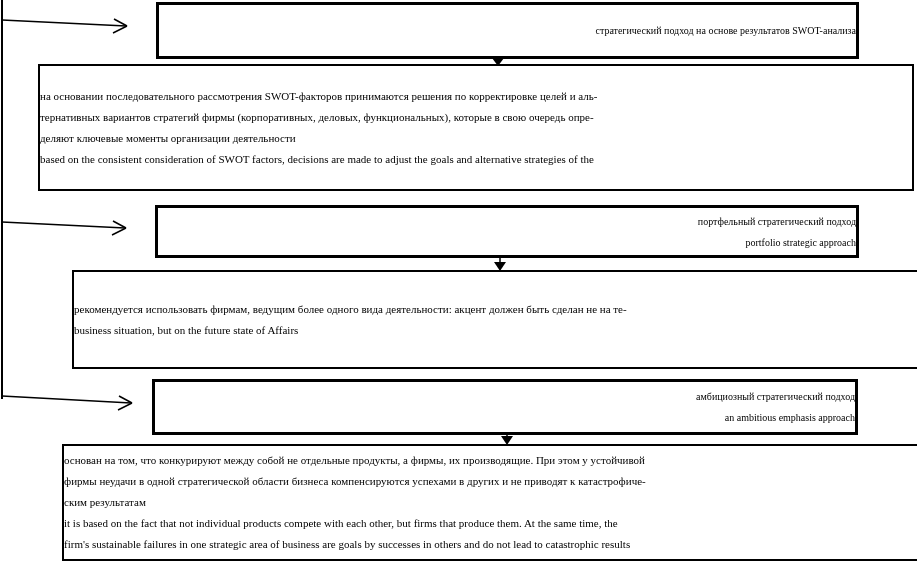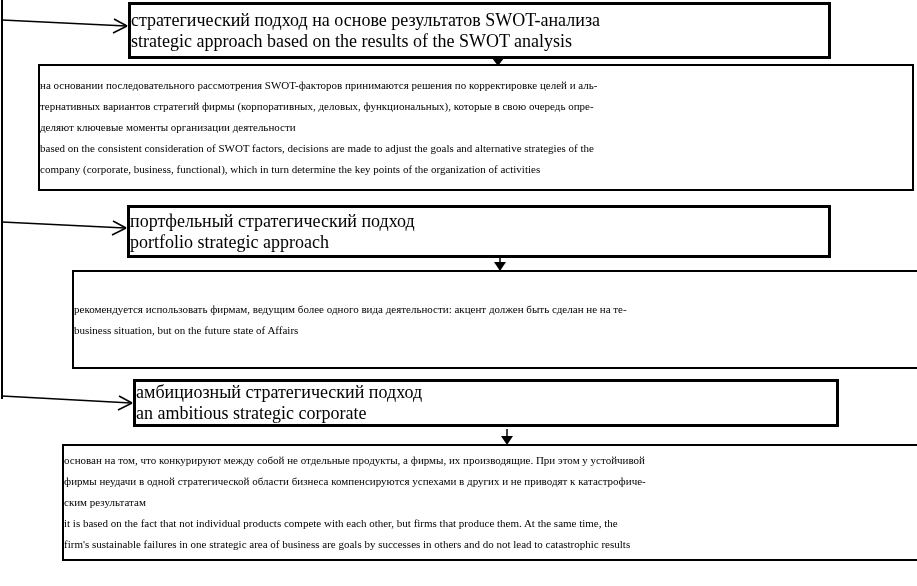--- a/index.html
+++ b/index.html
@@ -26,40 +26,41 @@
   .box {
     position: absolute;
     box-sizing: border-box;
     background: #ffffff;
     display: flex;
     flex-direction: column;
     justify-content: center;
   }
   .header-box {
     border: 3px solid #000000;
-    text-align: left;
-    font-size: 18px;
+    text-align: right;
+    font-size: 10px;
     line-height: 21px;
+    margin-left: 28px;
   }
   .desc-box {
     border: 2px solid #000000;
     font-size: 11px;
     line-height: 21px;
     padding-left: 0;
     padding-right: 4px;
   }
   .desc-line {
     white-space: nowrap;
   }
   
   #header-1 { left: 128px; top: 2px;   width: 703px; height: 57px;  }
   #desc-1   { left: 38px;  top: 64px;  width: 876px; height: 127px; }
   #header-2 { left: 127px; top: 205px; width: 704px; height: 53px; font-family: Liberation Serif, serif;  }
   #desc-2   { left: 35px;  top: 270px; width: 879px; height: 99px; margin-left: 37px;  }
-  #header-3 { left: 133px; top: 379px; width: 706px; height: 48px;  }
+  #header-3 { left: 124px; top: 379px; width: 706px; height: 56px;  }
   #desc-3   { left: 38px;  top: 444px; width: 876px; height: 117px; margin-left: 24px; }
 </style>
 </head>
 <body>
 
 <div id="canvas">
 
   <svg id="connectors" viewBox="0 0 917 586" xmlns="http://www.w3.org/2000/svg">
 
     <line x1="2" y1="0" x2="2" y2="399" stroke="#000000" stroke-width="2"></line>
@@ -93,42 +94,40 @@
     </g>
 
     <g>
       <line x1="507" y1="429" x2="507" y2="437" stroke="#000000" stroke-width="1.5"></line>
       <polygon points="501,436 513,436 507,445" fill="#000000"></polygon>
     </g>
   </svg>
 
   <div class="box header-box" id="header-1">
     <div class="header-line">стратегический подход на основе результатов SWOT-анализа</div>
-    <div class="header-line">strategic approach based on the results of the SWOT analysis</div>
   </div>
   <div class="box desc-box" id="desc-1">
     <div class="desc-line">на основании последовательного рассмотрения SWOT-факторов принимаются решения по корректировке целей и аль-</div>
     <div class="desc-line">тернативных вариантов стратегий фирмы (корпоративных, деловых, функциональных), которые в свою очередь опре-</div>
     <div class="desc-line">деляют ключевые моменты организации деятельности</div>
     <div class="desc-line">based on the consistent consideration of SWOT factors, decisions are made to adjust the goals and alternative strategies of the</div>
-    <div class="desc-line">company (corporate, business, functional), which in turn determine the key points of the organization of activities</div>
   </div>
 
   <div class="box header-box" id="header-2">
     <div class="header-line">портфельный стратегический подход</div>
     <div class="header-line">portfolio strategic approach</div>
   </div>
   <div class="box desc-box" id="desc-2">
     <div class="desc-line">рекомендуется использовать фирмам, ведущим более одного вида деятельности: акцент должен быть сделан не на те-</div>
     <div class="desc-line">business situation, but on the future state of Affairs</div>
   </div>
 
   <div class="box header-box" id="header-3">
     <div class="header-line">амбициозный стратегический подход</div>
-    <div class="header-line">an ambitious strategic corporate</div>
+    <div class="header-line">an ambitious emphasis approach</div>
   </div>
   <div class="box desc-box" id="desc-3">
     <div class="desc-line">основан на том, что конкурируют между собой не отдельные продукты, а фирмы, их производящие. При этом у устойчивой</div>
     <div class="desc-line">фирмы неудачи в одной стратегической области бизнеса компенсируются успехами в других и не приводят к катастрофиче-</div>
     <div class="desc-line">ским результатам</div>
     <div class="desc-line">it is based on the fact that not individual products compete with each other, but firms that produce them. At the same time, the</div>
     <div class="desc-line">firm's sustainable failures in one strategic area of business are goals by successes in others and do not lead to catastrophic results</div>
   </div>
 
 </div>

